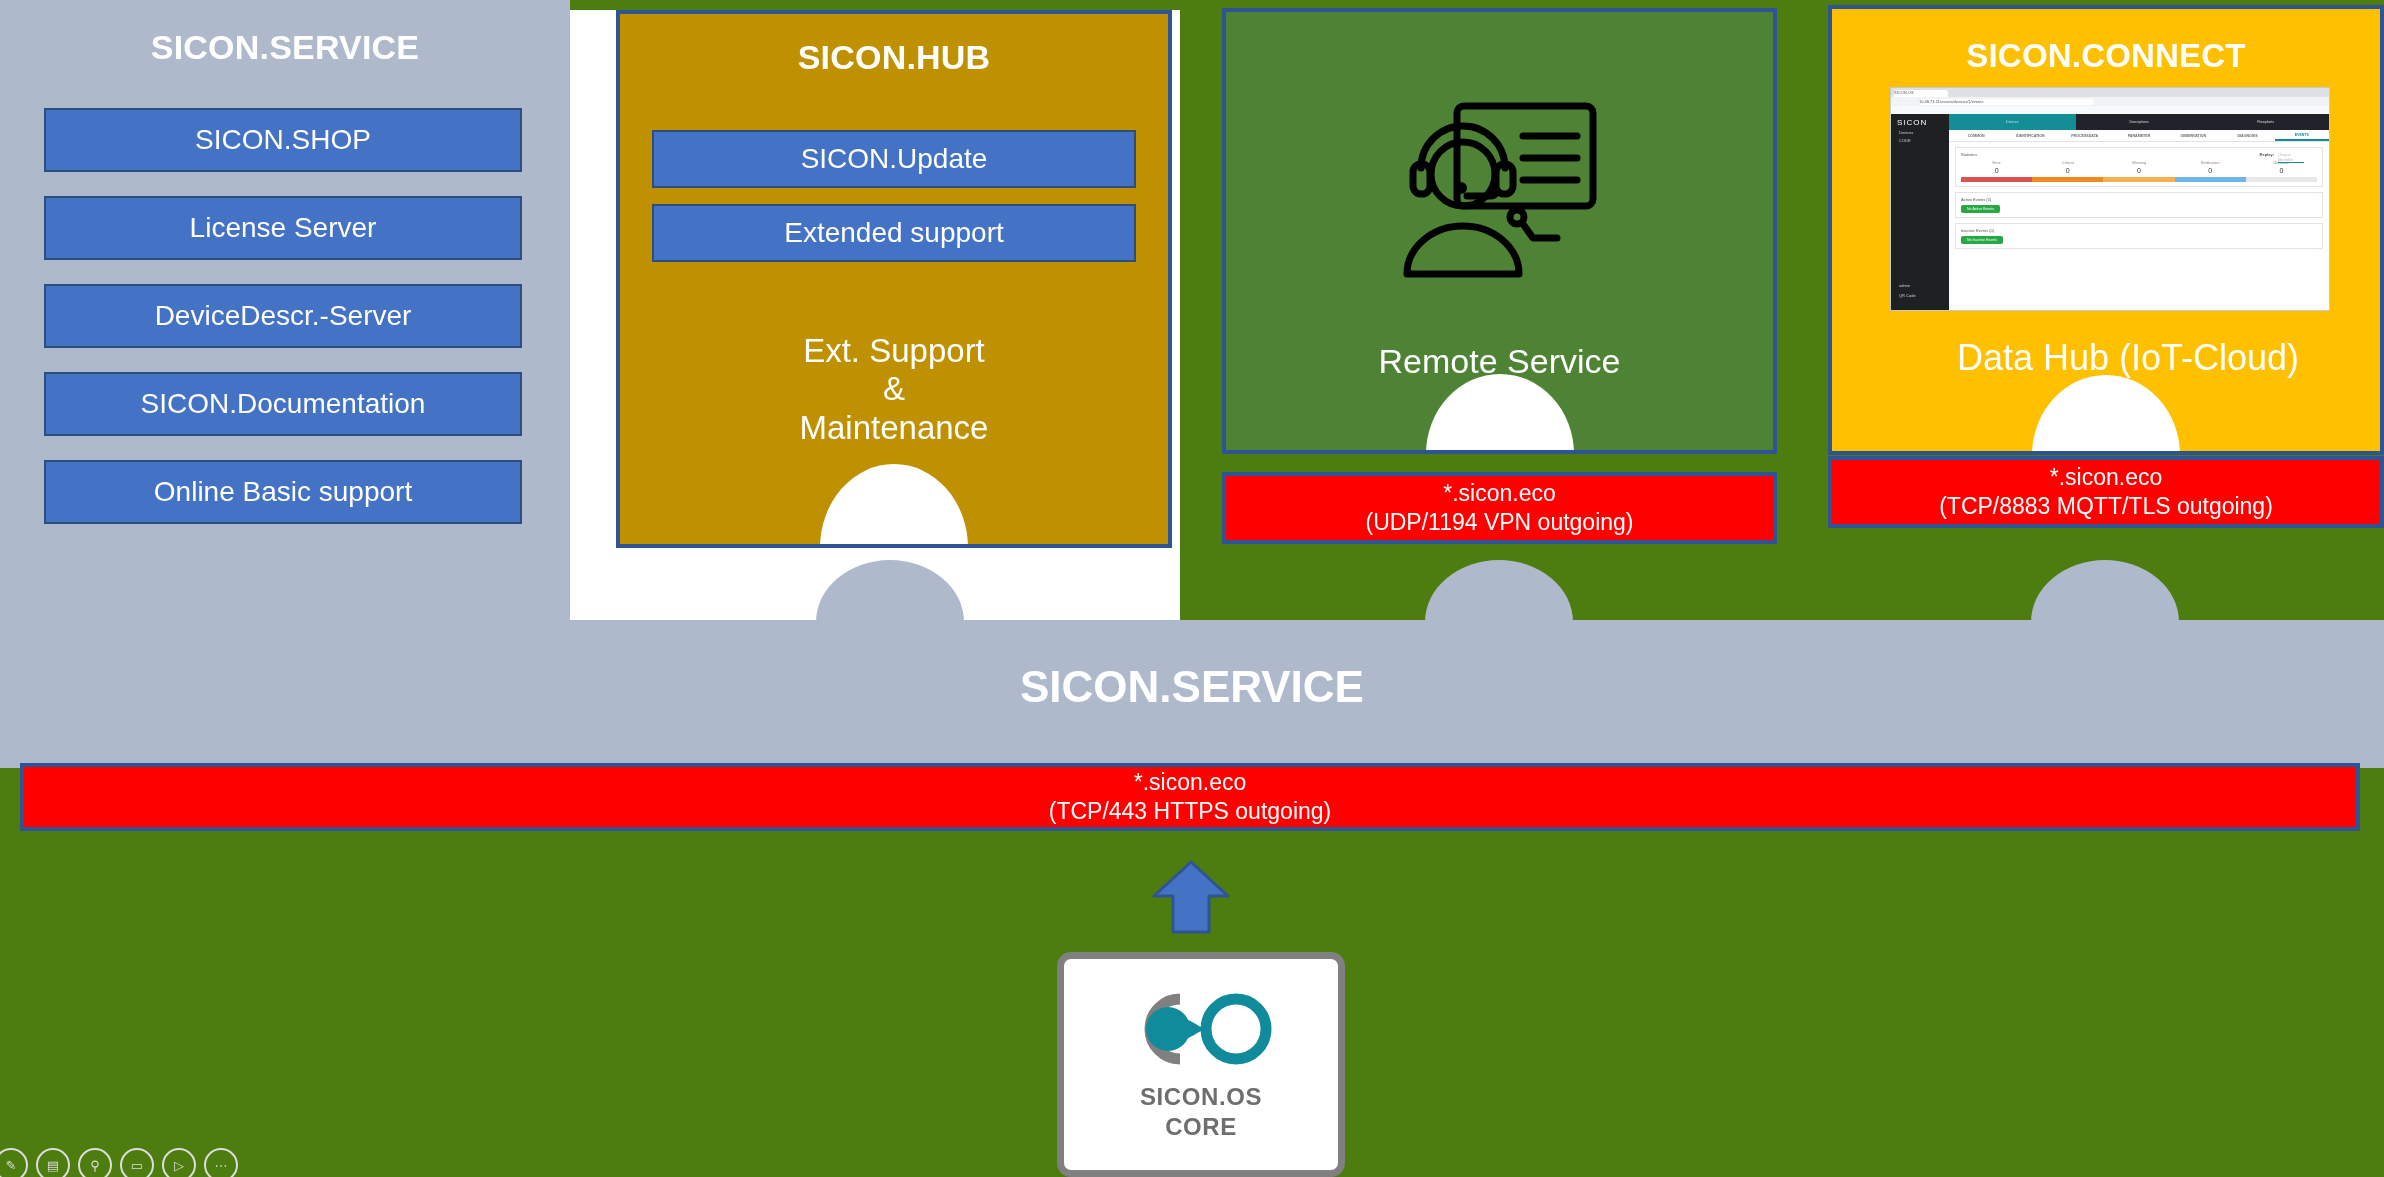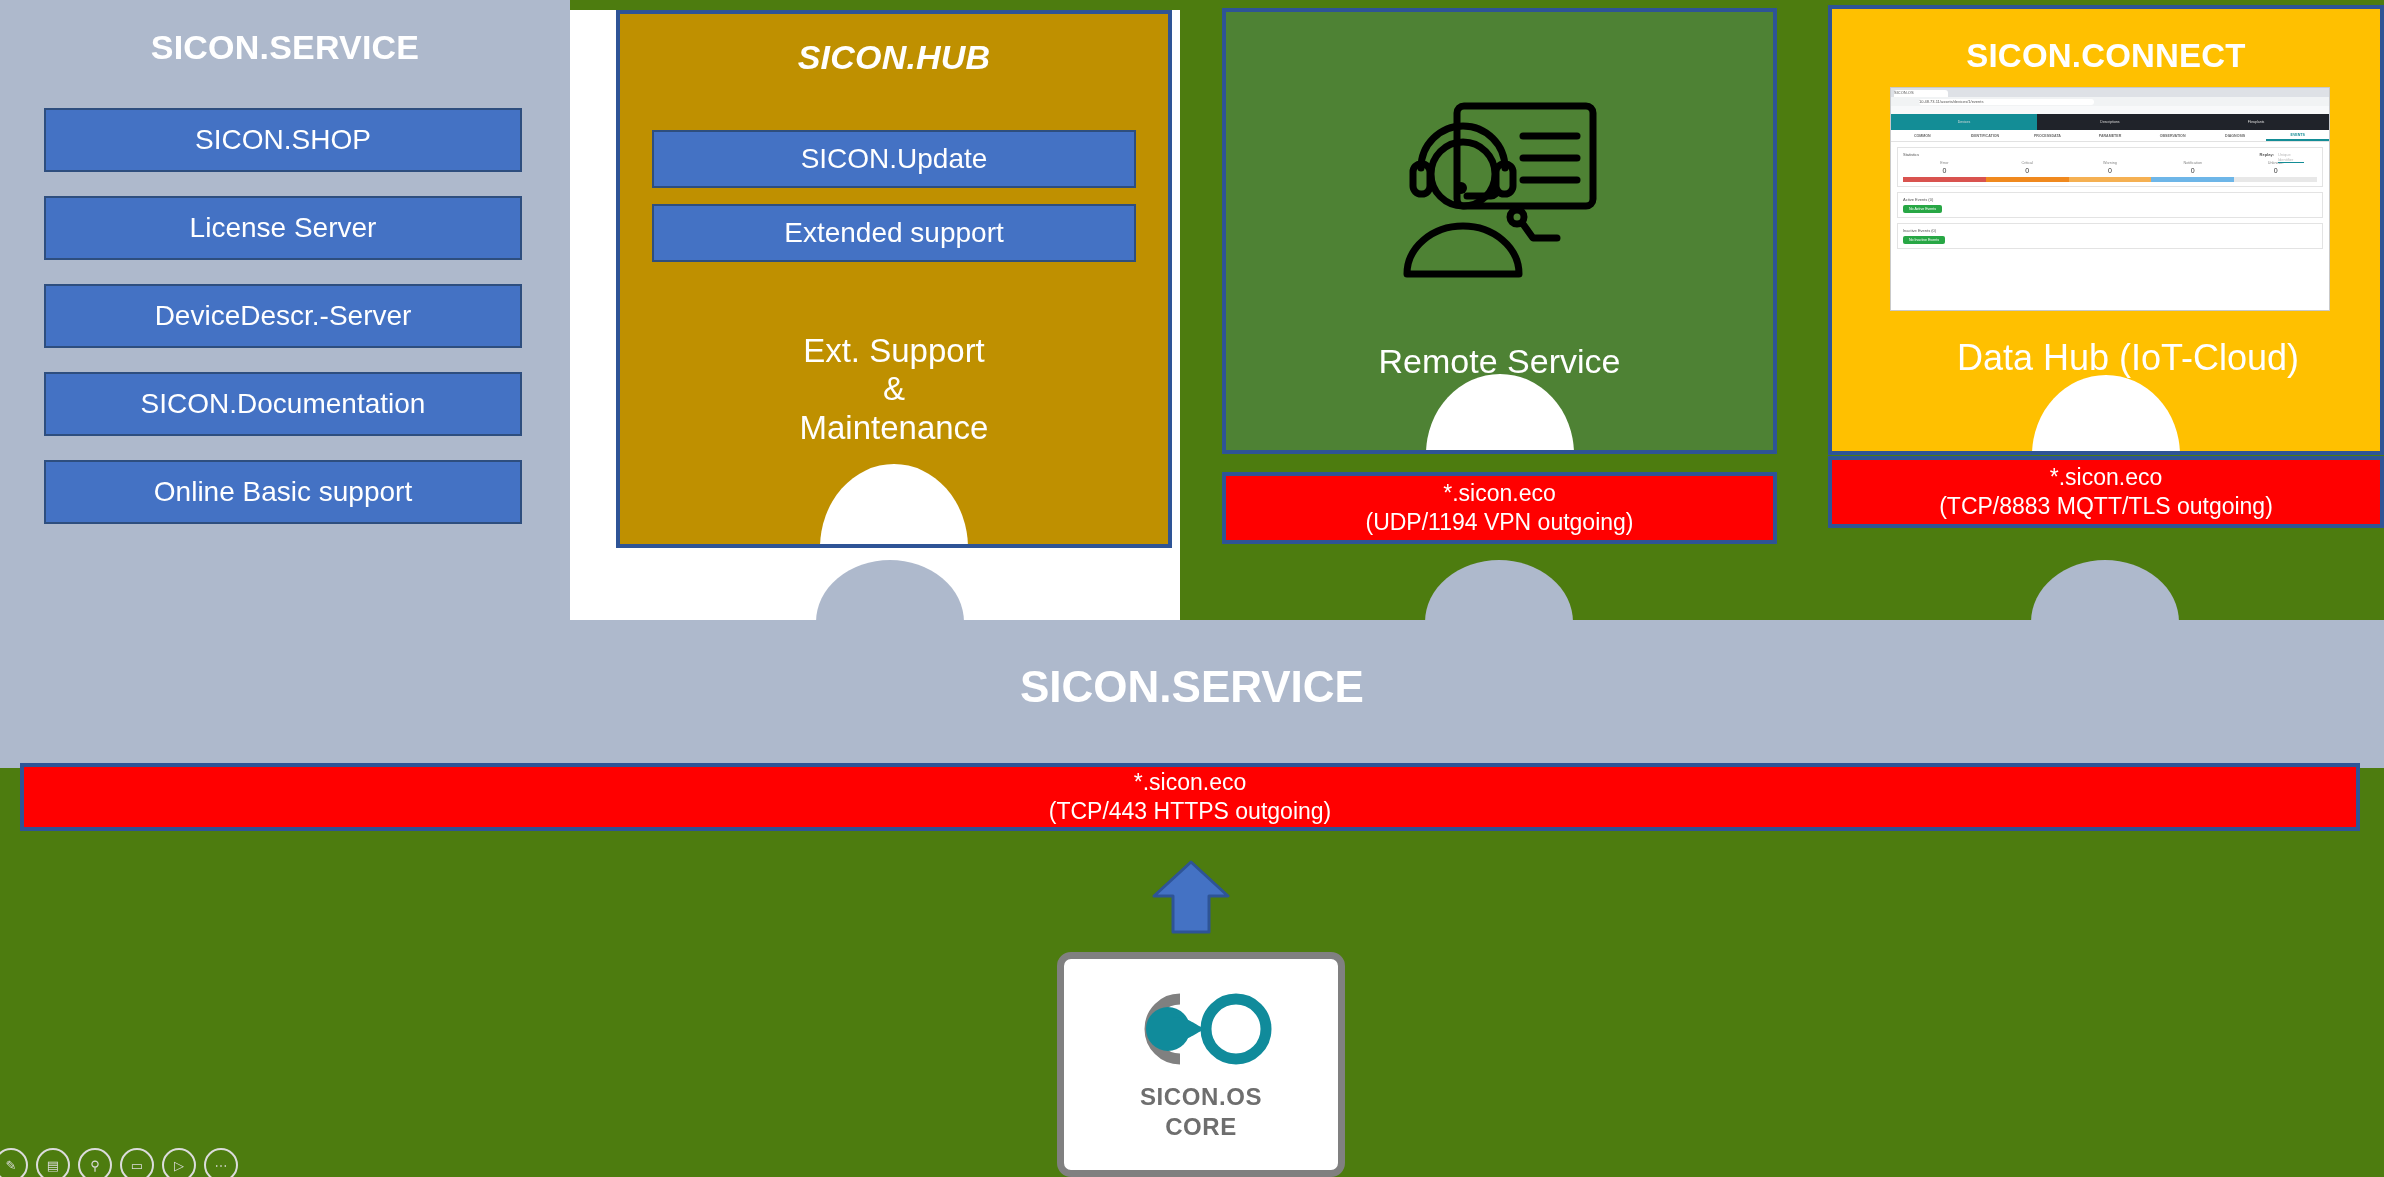--- a/index.html
+++ b/index.html
@@ -72,21 +72,20 @@
   #hub-panel {
     left: 616px;
     top: 10px;
     width: 556px;
     height: 538px;
     background: #BF9000;
   }
   #hub-panel .panel-title {
     top: 24px;
     font-size: 34px;
-    font-style: italic;
   }
   #hub-multiline {
     position: absolute;
     left: 0; right: 0;
     top: 318px;
     text-align: center;
     color: #ffffff;
     font-size: 33px;
     line-height: 1.16;
   }
@@ -370,20 +369,27 @@
     <div id="dash-shot">
       <div id="dash-chrome">
         <div id="dash-tab">SICON.OS</div>
       </div>
       <div id="dash-urlbar">
         <div id="dash-url">10.48.73.11/assets/devices/1/events</div>
       </div>
       <div id="dash-bookmarks"></div>
 
       <div id="dash-body">
+        <div id="dash-side">
+          <div class="ds-logo">SICON</div>
+          <div class="ds-item">Devices</div>
+          <div class="ds-item">CODE</div>
+          <div class="ds-item" style="position:absolute;bottom:22px;">admin</div>
+          <div class="ds-item" style="position:absolute;bottom:12px;">QR Code</div>
+        </div>
 
         <div id="dash-main">
           <div id="dash-topnav">
             <div class="active">Devices</div>
             <div>Descriptions</div>
             <div>Flowplants</div>
           </div>
           <div id="dash-tabs">
             <div>COMMON</div>
             <div>IDENTIFICATION</div>

